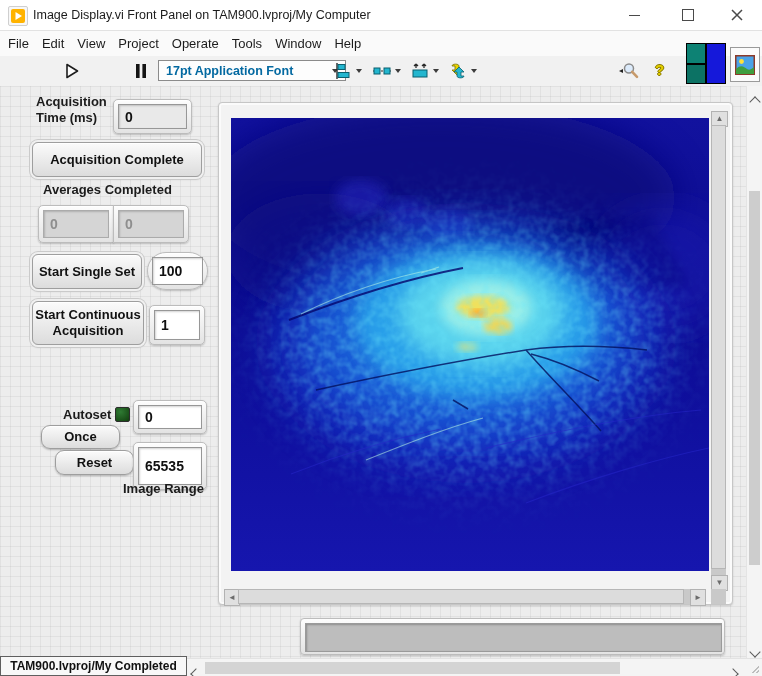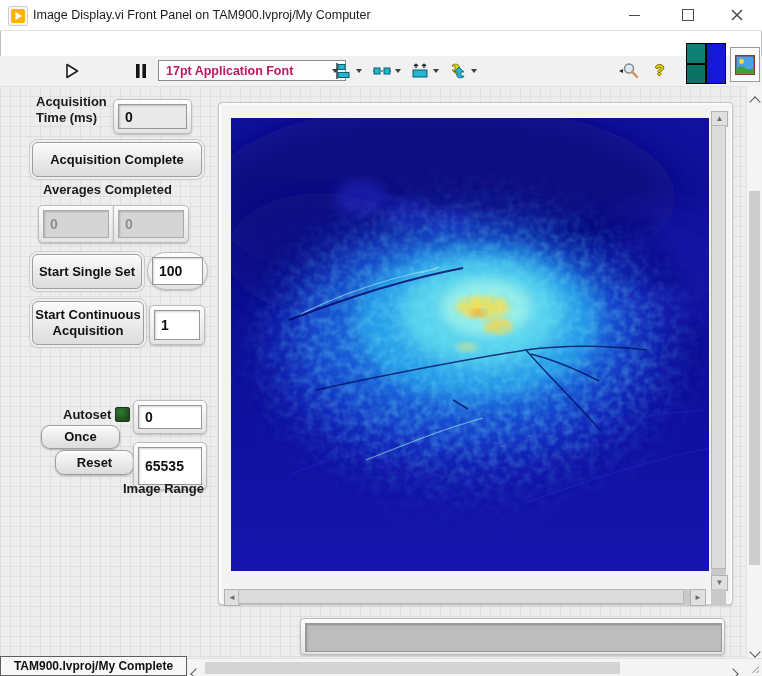--- a/index.html
+++ b/index.html
@@ -9,21 +9,21 @@
   
   .titlebar{position:absolute;left:0;top:0;width:762px;height:30px;background:#ffffff;border-bottom:1px solid #e2e2e2;}
   .app-icon{position:absolute;left:8px;top:6px;width:18px;height:18px;background:#f7f7f7;border:1px solid #cfcfcf;border-radius:2px;display:flex;align-items:center;justify-content:center;}
   .title-text{position:absolute;left:33px;top:0;height:30px;line-height:30px;font-size:12.5px;color:#1b1b1b;}
   .winbtn{position:absolute;top:0;width:34px;height:30px;display:flex;align-items:center;justify-content:center;}
   
   .menubar{position:absolute;left:0;top:31px;width:762px;height:25px;background:#fafafa;display:flex;align-items:center;gap:13px;padding-left:8px;box-sizing:border-box;}
   .menu-item{font-size:13px;color:#1c1c1c;cursor:default;}
   
   .toolbar{position:absolute;left:0;top:56px;width:762px;height:30px;background:#f1f1f1;border-bottom:1px solid #d8d8d8;}
-  .fontbox{position:absolute;left:158px;top:4px;width:188px;height:21px;background:#fdfdfd;border:1px solid #8b8b8b;display:flex;align-items:center;font-size:12.5px;font-weight:600;color:#be185d;padding-left:7px;box-sizing:border-box;}
+  .fontbox{position:absolute;left:158px;top:4px;width:188px;height:21px;background:#fdfdfd;border:1px solid #8b8b8b;display:flex;align-items:center;font-size:12.5px;font-weight:600;color:#0369a1;padding-left:7px;box-sizing:border-box;}
   .caret{width:0;height:0;border-left:3.5px solid transparent;border-right:3.5px solid transparent;border-top:4.5px solid #3c3c3c;display:inline-block;}
   .tooldrop{position:absolute;top:4px;height:22px;display:flex;align-items:center;gap:2px;cursor:pointer;}
   .helpq{font-size:15px;font-weight:800;color:#e3cf00;text-shadow:0 1px 0 #8a7a00,1px 0 0 #8a7a00,0 -1px 0 #8a7a00,-1px 0 0 #8a7a00;}
   
   .panel-icon{position:absolute;left:686px;top:43px;width:40px;height:41px;background:#000;padding:1px;box-sizing:border-box;display:grid;grid-template-columns:1fr 1fr;grid-template-rows:1fr 1fr;gap:2px;}
   .panel-icon .tl{background:#0d8274;}.panel-icon .bl{background:#0c7264;}
   .panel-icon .r{grid-column:2;grid-row:1 / span 2;background:#1518da;}
   .vi-icon{position:absolute;left:730px;top:47px;width:28px;height:33px;background:#fbfbfb;border:1px solid #9a9a9a;display:flex;align-items:center;justify-content:center;}
 
   
@@ -78,20 +78,30 @@
     <div class="winbtn" style="left:671px;">
       <div style="width:10px;height:10px;border:1.5px solid #4a4a4a;"></div>
     </div>
     <div class="winbtn" style="left:720px;">
       <svg width="12" height="12" viewBox="0 0 12 12">
         <path d="M1 1 L11 11 M11 1 L1 11" stroke="#4a4a4a" stroke-width="1.5"></path>
       </svg>
     </div>
   </div>
 
+  <div class="menubar">
+    <span class="menu-item">File</span>
+    <span class="menu-item">Edit</span>
+    <span class="menu-item">View</span>
+    <span class="menu-item">Project</span>
+    <span class="menu-item">Operate</span>
+    <span class="menu-item">Tools</span>
+    <span class="menu-item">Window</span>
+    <span class="menu-item">Help</span>
+  </div>
 
   <div class="toolbar">
     <div class="abs" style="left:62px;top:5px;cursor:pointer;">
       <svg width="20" height="20" viewBox="0 0 20 20">
         <path d="M5 3.5 L15.5 10 L5 16.5 Z" fill="#fcfcfc" stroke="#1d1d1d" stroke-width="1.6" stroke-linejoin="round"></path>
       </svg>
     </div>
     <div class="abs" style="left:134px;top:7px;cursor:pointer;">
       <svg width="14" height="16" viewBox="0 0 14 16">
         <rect x="2" y="1" width="3.6" height="14" fill="#141414"></rect>
@@ -302,21 +312,21 @@
   </div>
 
   <div class="win-vscroll">
     <div class="abs" style="left:4px;top:6px;"><span class="chev up"></span></div>
     <div class="win-vthumb"></div>
     <div class="abs" style="left:4px;top:556px;"><span class="chev down"></span></div>
   </div>
 
   <div class="bottombar">
     <div class="ctx-box">
-      <span>TAM900.lvproj/My Complete</span>
+      <span>TAM900.lvproj/My Completed</span>
     </div>
     <div class="abs" style="left:192px;top:5px;"><span class="chev left"></span></div>
     <div class="hthumb"></div>
     <div class="abs" style="left:729px;top:5px;"><span class="chev right"></span></div>
     <div class="grip"></div>
   </div>
 
 </div>
 
 </body></html>

